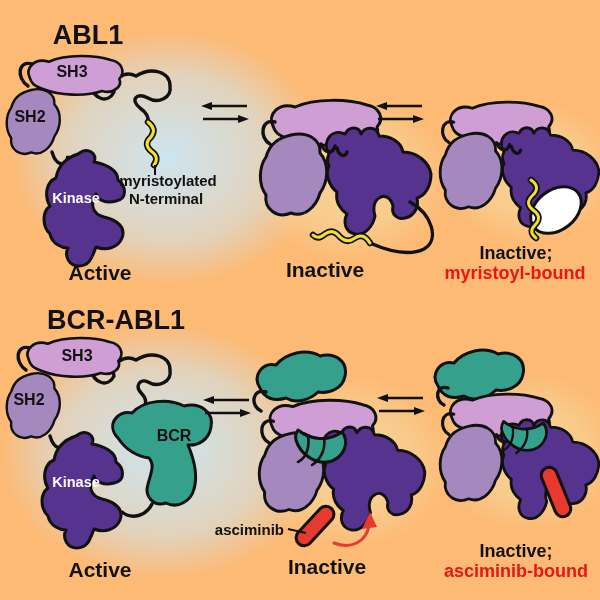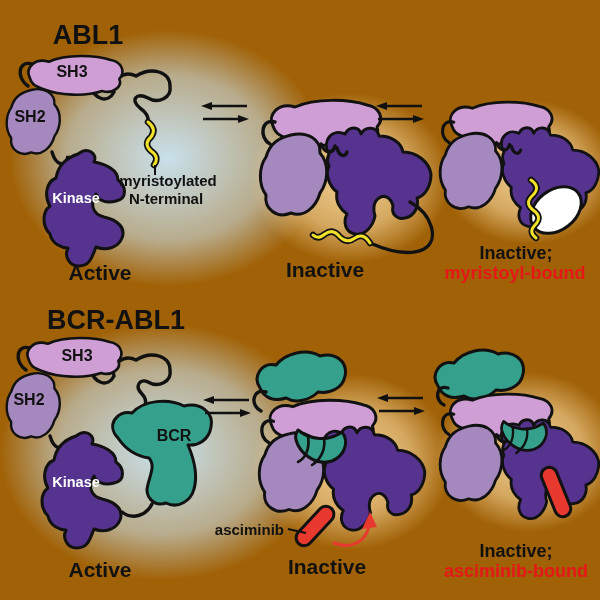--- a/index.html
+++ b/index.html
@@ -1,16 +1,16 @@
 <!DOCTYPE html>
 <html style="--sh3: #cf9ed4; --sh2: #a588bd; --kinase: #55338f; --bcr: #35a18c; --myristoyl: #f2e229; --inhibitor: #e8392f; --accentText: #e51717; --outline: #111111; --activeGlow: #cbe7f7; --inactiveGlow: #f6d69b;"><head>
 <meta charset="utf-8">
 <style>
   html,body{margin:0;padding:0;background:#ffffff;}
-  #stage{width:600px;height:600px;position:relative;background:#a16207;overflow:hidden;}
+  #stage{width:600px;height:600px;position:relative;background:#fdba74;overflow:hidden;}
   svg{display:block;}
   text{font-family:"Liberation Sans","DejaVu Sans",sans-serif;font-weight:bold;fill:#111111;}
   .title{font-size:27px;}
   .state{font-size:21px;}
   .state2{font-size:18px;}
   .domlabel{font-size:16px;}
   .domlabel-sm{font-size:14.5px;}
   .annot{font-size:15px;}
   .whitetxt{fill:#ffffff;}
   .redtxt{fill:var(--accentText);}

